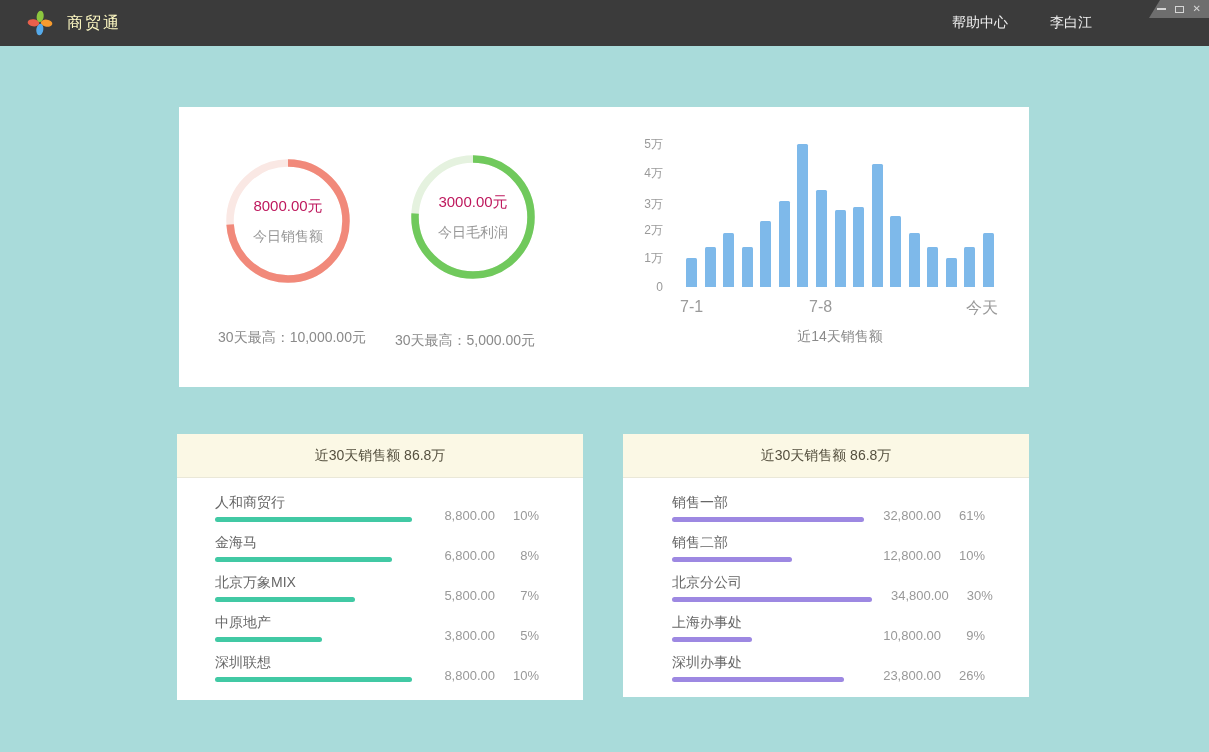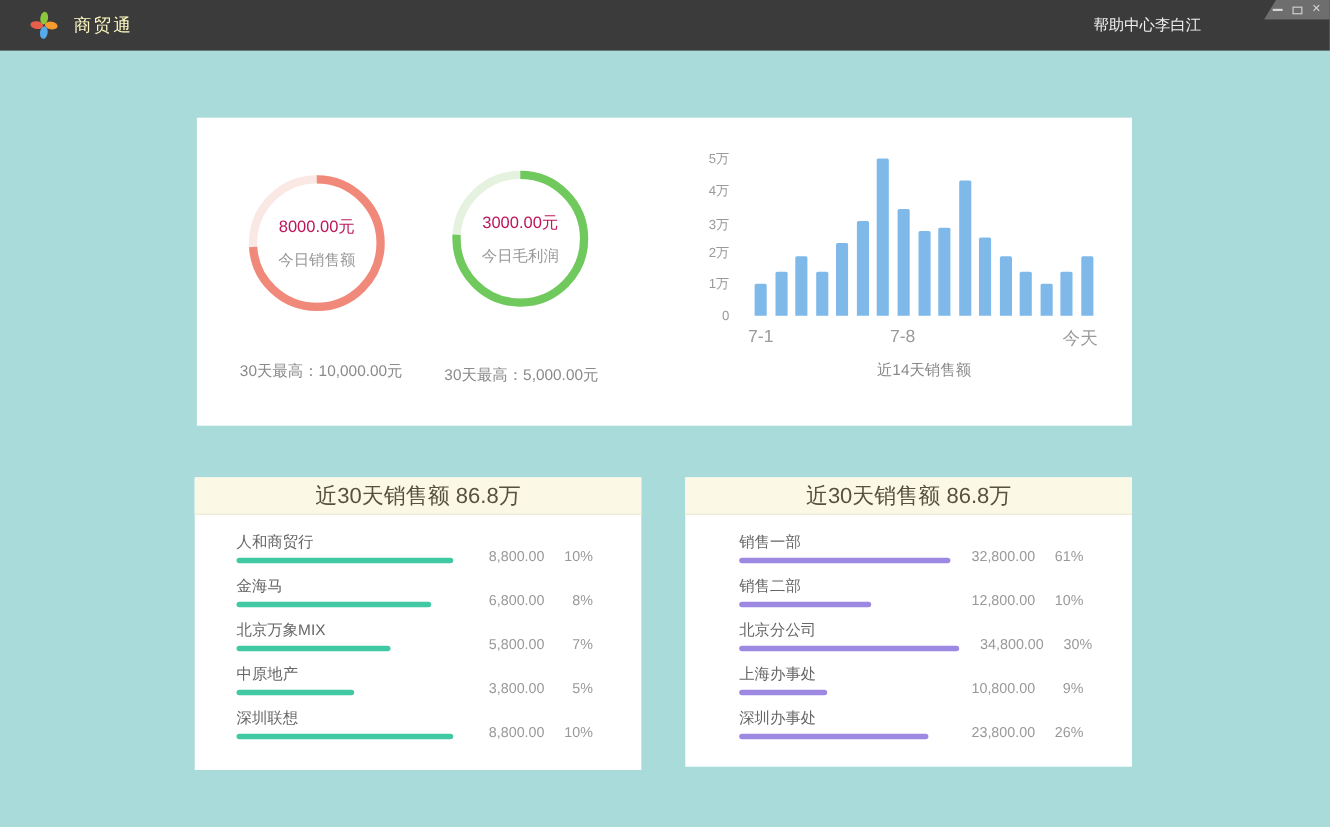--- a/index.html
+++ b/index.html
@@ -3,21 +3,21 @@
 <meta charset="utf-8">
 <style>
   * { margin:0; padding:0; box-sizing:border-box; }
   html,body { width:1209px; height:752px; overflow:hidden; }
   body { background:#a9dbda; font-family:"Liberation Sans","DejaVu Sans",sans-serif; }
 
   
   .titlebar { position:relative; height:46px; background:#3b3b3b; display:flex; align-items:center; padding-left:27px; color:#fff; }
   .logo { width:26px; height:26px; display:block; }
   .app-title { font-size:16px; margin-left:14px; letter-spacing:2px; color:#fef9c3; }
-  .titlebar-right { margin-left:auto; margin-right:117px; display:flex; font-size:14px; color:#f0f0f0; }
+  .titlebar-right { margin-left:auto; margin-right:117px; display:flex; gap:42px; font-size:14px; color:#f0f0f0; }
   .titlebar-right span { cursor:pointer; }
   .win-controls { position:absolute; top:0; right:0; width:60px; height:18px; background:#6e6e6e;
                   clip-path:polygon(11px 0,100% 0,100% 100%,0 100%);
                   display:flex; align-items:center; justify-content:flex-end; gap:9px; padding-right:8px; }
   .win-min  { width:9px; height:2px; background:#d6d6d6; }
   .win-max  { width:9px; height:7px; border:1.5px solid #d6d6d6; }
   .win-close{ color:#d6d6d6; font-size:10px; line-height:10px; }
 
   
   .desktop { position:relative; height:706px; }
@@ -28,33 +28,33 @@
 
   
   .donut-wrap { position:absolute; width:126px; height:126px; }
   #donut0 { left:46px;  top:51px; }
   #donut1 { left:231px; top:47px; }
   .donut-center { position:absolute; inset:0; display:flex; flex-direction:column; align-items:center; justify-content:center; gap:12px; }
   .donut-value { font-size:15px; color:#be185d; }
   .donut-label { font-size:14px; color:#979797; }
   .donut-footer { position:absolute; width:220px; text-align:center; font-size:14px; color:#8a8a8a; }
   #donut-footer0 { left:3px;   top:222px; }
-  #donut-footer1 { left:185px; top:225px; }
+  #donut-footer1 { left:176px; top:225px; }
 
   
   #y-axis { position:absolute; left:440px; top:30px; width:44px; height:150px; }
   .y-tick { position:absolute; right:0; font-size:12px; color:#9a9a9a; line-height:14px; }
   #plot { position:absolute; left:507px; top:30px; width:308px; height:150px; display:flex; justify-content:space-between; align-items:flex-end; }
   .vbar { width:11px; border-radius:1.5px 1.5px 0 0; }
   .x-label { position:absolute; top:191px; font-size:16px; color:#9a9a9a; }
   #xlabel0 { left:501px; } #xlabel1 { left:630px; } #xlabel2 { left:787px; }
   #chart-title { position:absolute; top:221px; left:507px; width:308px; text-align:center; font-size:14px; color:#8a8a8a; }
 
   
-  .card-header { height:34px; background:#fbf8e5; border-bottom:1px solid #eae8d8; display:flex; align-items:center; justify-content:center; font-size:20px; color:#55503f; }
+  .card-header { height:44px; background:#fbf8e5; border-bottom:1px solid #eae8d8; display:flex; align-items:center; justify-content:center; font-size:14px; color:#55503f; }
   .rows { padding:16px 44px 0 38px; }
   #department-card .rows { padding-left:49px; }
   .rank-row { display:flex; justify-content:space-between; align-items:flex-end; margin-bottom:12px;gap:19px; }
   .rank-left  { display:flex; flex-direction:column; }
   .rank-name { font-size:14px; color:#666; line-height:16px; }
   .rank-bar { height:5px; border-radius:3px; margin-top:7px; }
   .rank-right { display:flex; align-items:baseline; gap:10px; margin-bottom:-1px; }
   .rank-amount { font-size:13px; color:#999; }
   .rank-pct { font-size:13px; color:#999; width:34px; text-align:right; }
 </style>

